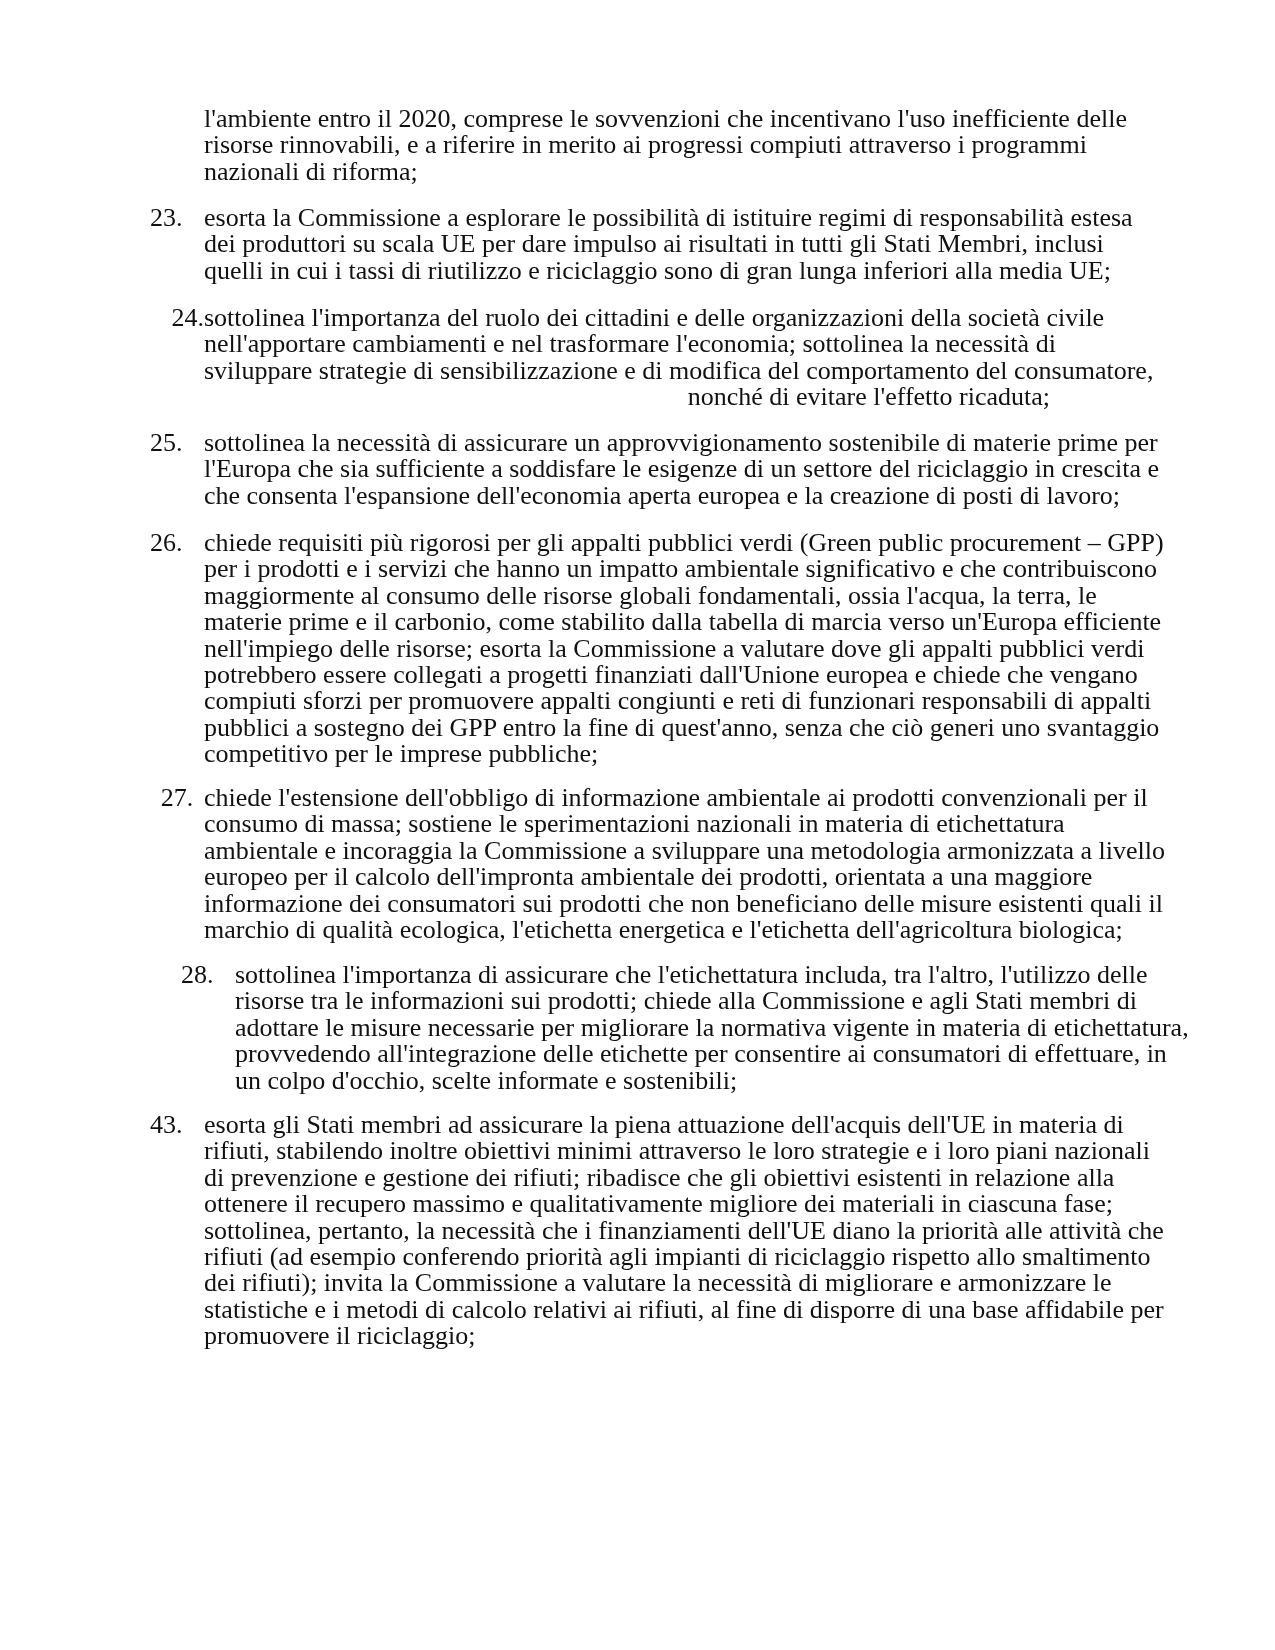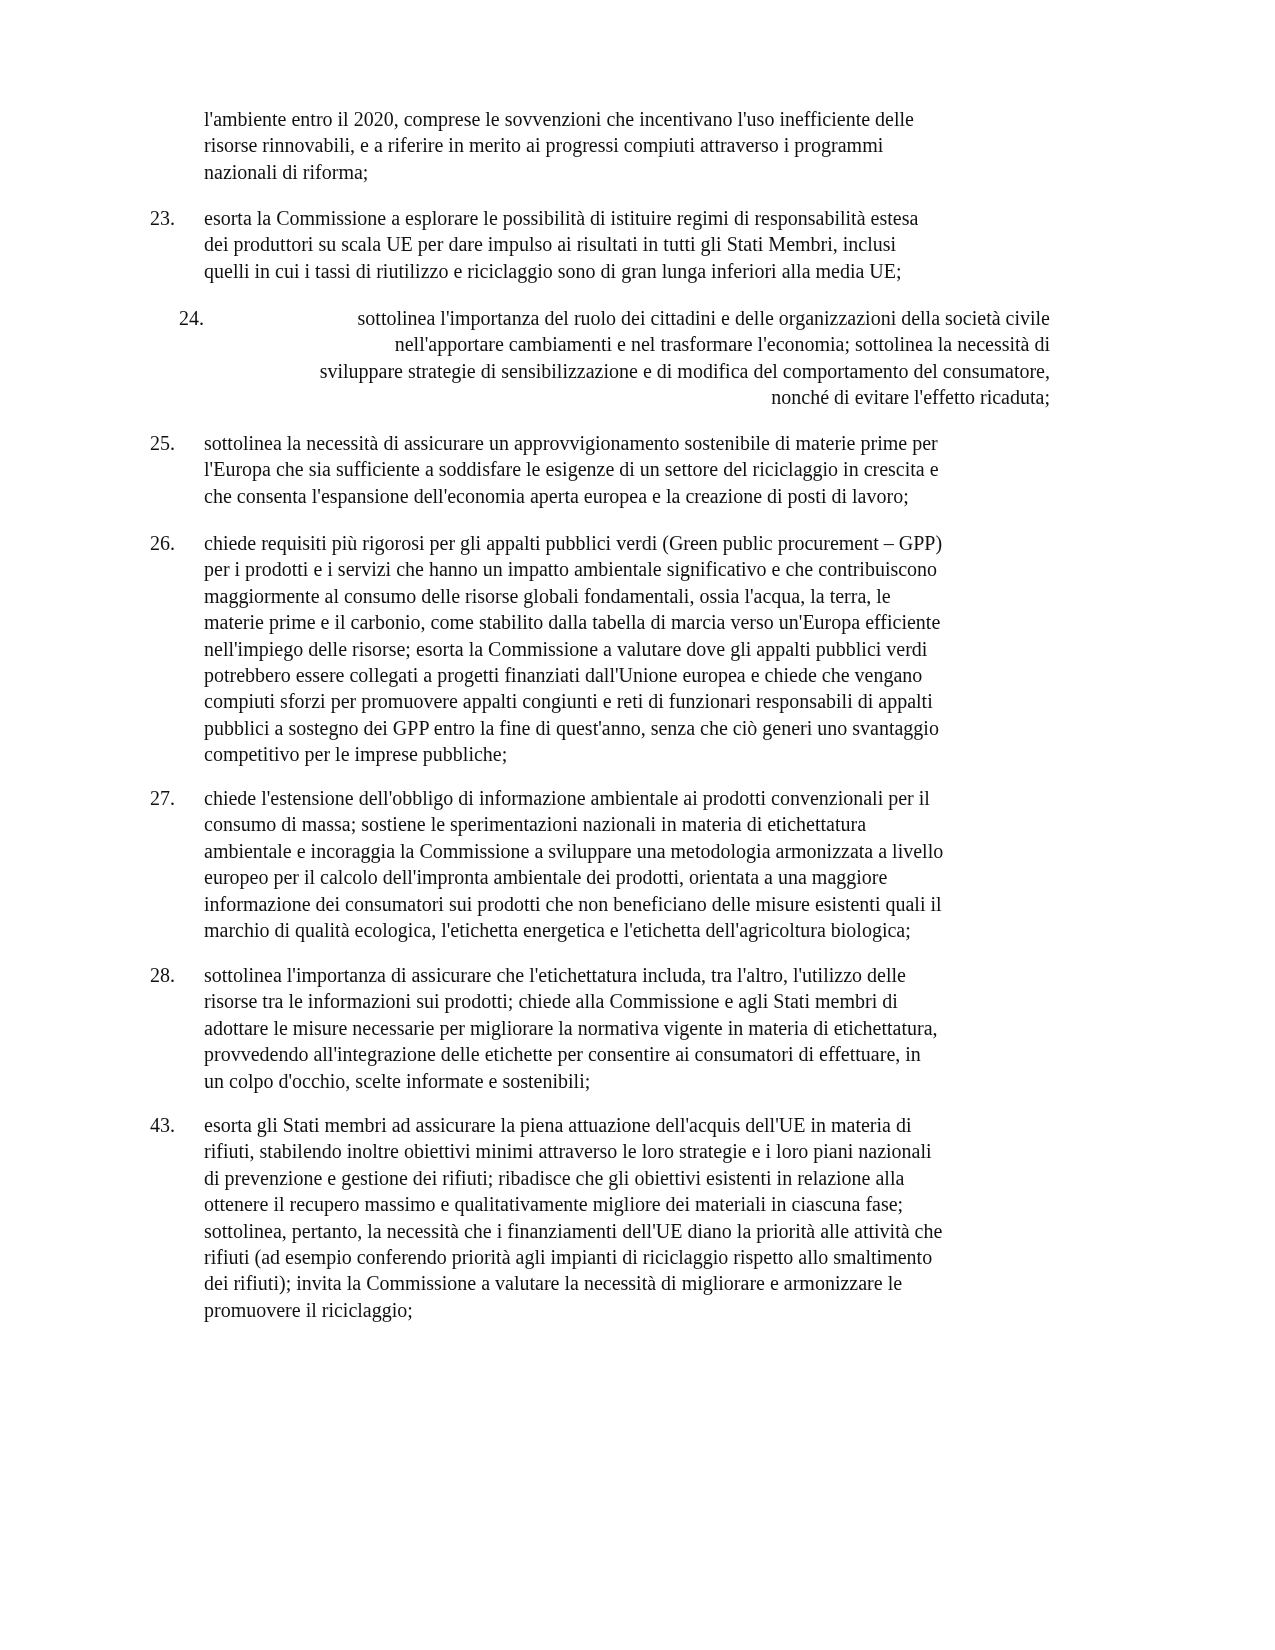--- a/index.html
+++ b/index.html
@@ -1,20 +1,20 @@
 <!DOCTYPE html>
 <html><head>
 <meta charset="utf-8">
 <style>
   html, body { margin: 0; padding: 0; background: #ffffff; }
   body { width: 1275px; height: 1650px; position: relative; overflow: hidden; }
   .page {
     position: absolute; left: 0; top: 0; width: 1275px; height: 1650px;
     font-family: "Liberation Serif", "DejaVu Serif", serif;
-    font-size: 20px; line-height: 26.4px; color: #111;
+    font-size: 26px; line-height: 26.4px; color: #111;
   }
   .para { position: absolute; left: 150px; width: 900px; }
   .cont { padding-left: 54px; }
   .num { position: absolute; left: 0; top: 0; width: 54px; }
   .body-text { margin-left: 54px; display: block; }
   .line { display: block; white-space: nowrap; }
 </style>
 </head>
 <body>
 
@@ -62,50 +62,51 @@
       <span class="line">maggiormente al consumo delle risorse globali fondamentali, ossia l'acqua, la terra, le</span>
       <span class="line">materie prime e il carbonio, come stabilito dalla tabella di marcia verso un'Europa efficiente</span>
       <span class="line">nell'impiego delle risorse; esorta la Commissione a valutare dove gli appalti pubblici verdi</span>
       <span class="line">potrebbero essere collegati a progetti finanziati dall'Unione europea e chiede che vengano</span>
       <span class="line">compiuti sforzi per promuovere appalti congiunti e reti di funzionari responsabili di appalti</span>
       <span class="line">pubblici a sostegno dei GPP entro la fine di quest'anno, senza che ciò generi uno svantaggio</span>
       <span class="line">competitivo per le imprese pubbliche;</span>
     </div>
   </div>
 
-  <div class="para" style="top:785px;">
+  <div class="para" style="top:785px;text-align:center;">
     <span class="num">27.</span>
     <div class="body-text">
       <span class="line">chiede l'estensione dell'obbligo di informazione ambientale ai prodotti convenzionali per il</span>
       <span class="line">consumo di massa; sostiene le sperimentazioni nazionali in materia di etichettatura</span>
       <span class="line">ambientale e incoraggia la Commissione a sviluppare una metodologia armonizzata a livello</span>
       <span class="line">europeo per il calcolo dell'impronta ambientale dei prodotti, orientata a una maggiore</span>
       <span class="line">informazione dei consumatori sui prodotti che non beneficiano delle misure esistenti quali il</span>
       <span class="line">marchio di qualità ecologica, l'etichetta energetica e l'etichetta dell'agricoltura biologica;</span>
     </div>
   </div>
 
-  <div class="para" style="top:962px;">
+  <div class="para" style="top:962px;margin-left:31px;">
     <span class="num">28.</span>
     <div class="body-text">
       <span class="line">sottolinea l'importanza di assicurare che l'etichettatura includa, tra l'altro, l'utilizzo delle</span>
       <span class="line">risorse tra le informazioni sui prodotti; chiede alla Commissione e agli Stati membri di</span>
       <span class="line">adottare le misure necessarie per migliorare la normativa vigente in materia di etichettatura,</span>
       <span class="line">provvedendo all'integrazione delle etichette per consentire ai consumatori di effettuare, in</span>
       <span class="line">un colpo d'occhio, scelte informate e sostenibili;</span>
     </div>
   </div>
 
   <div class="para" style="top:1112px;">
     <span class="num">43.</span>
     <div class="body-text">
       <span class="line">esorta gli Stati membri ad assicurare la piena attuazione dell'acquis dell'UE in materia di</span>
       <span class="line">rifiuti, stabilendo inoltre obiettivi minimi attraverso le loro strategie e i loro piani nazionali</span>
       <span class="line">di prevenzione e gestione dei rifiuti; ribadisce che gli obiettivi esistenti in relazione alla</span>
       <span class="line">ottenere il recupero massimo e qualitativamente migliore dei materiali in ciascuna fase;</span>
       <span class="line">sottolinea, pertanto, la necessità che i finanziamenti dell'UE diano la priorità alle attività che</span>
       <span class="line">rifiuti (ad esempio conferendo priorità agli impianti di riciclaggio rispetto allo smaltimento</span>
       <span class="line">dei rifiuti); invita la Commissione a valutare la necessità di migliorare e armonizzare le</span>
+      <span class="line">statistiche e i metodi di calcolo relativi ai rifiuti, al fine di disporre di una base affidabile per</span>
       <span class="line">promuovere il riciclaggio;</span>
     </div>
   </div>
 
 </div>
 
 </body></html>

